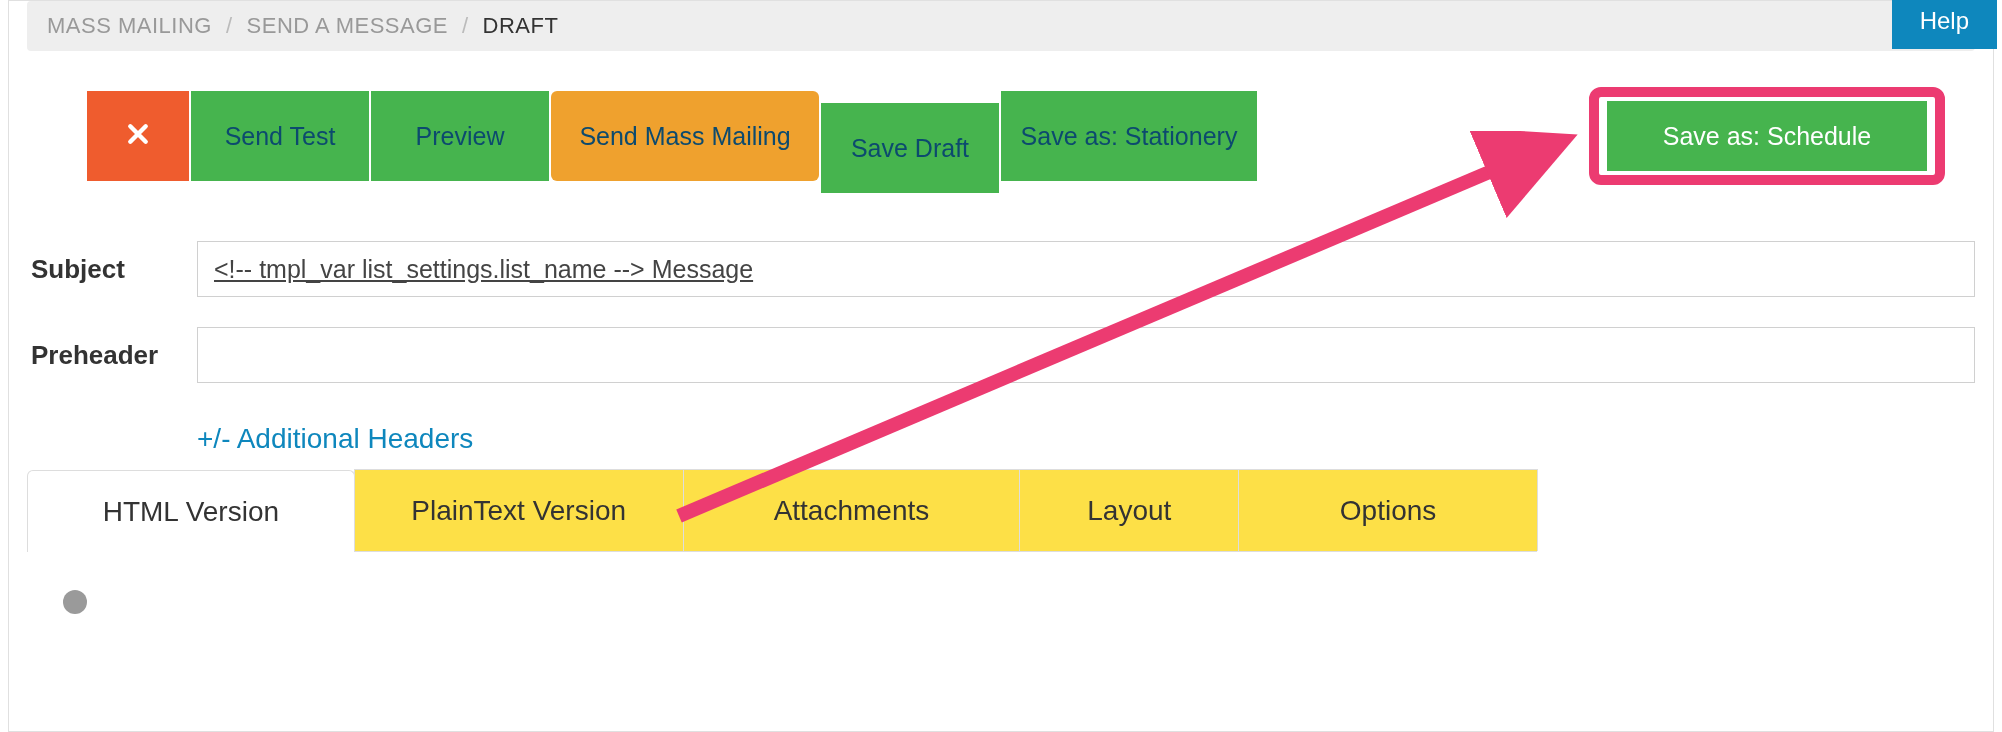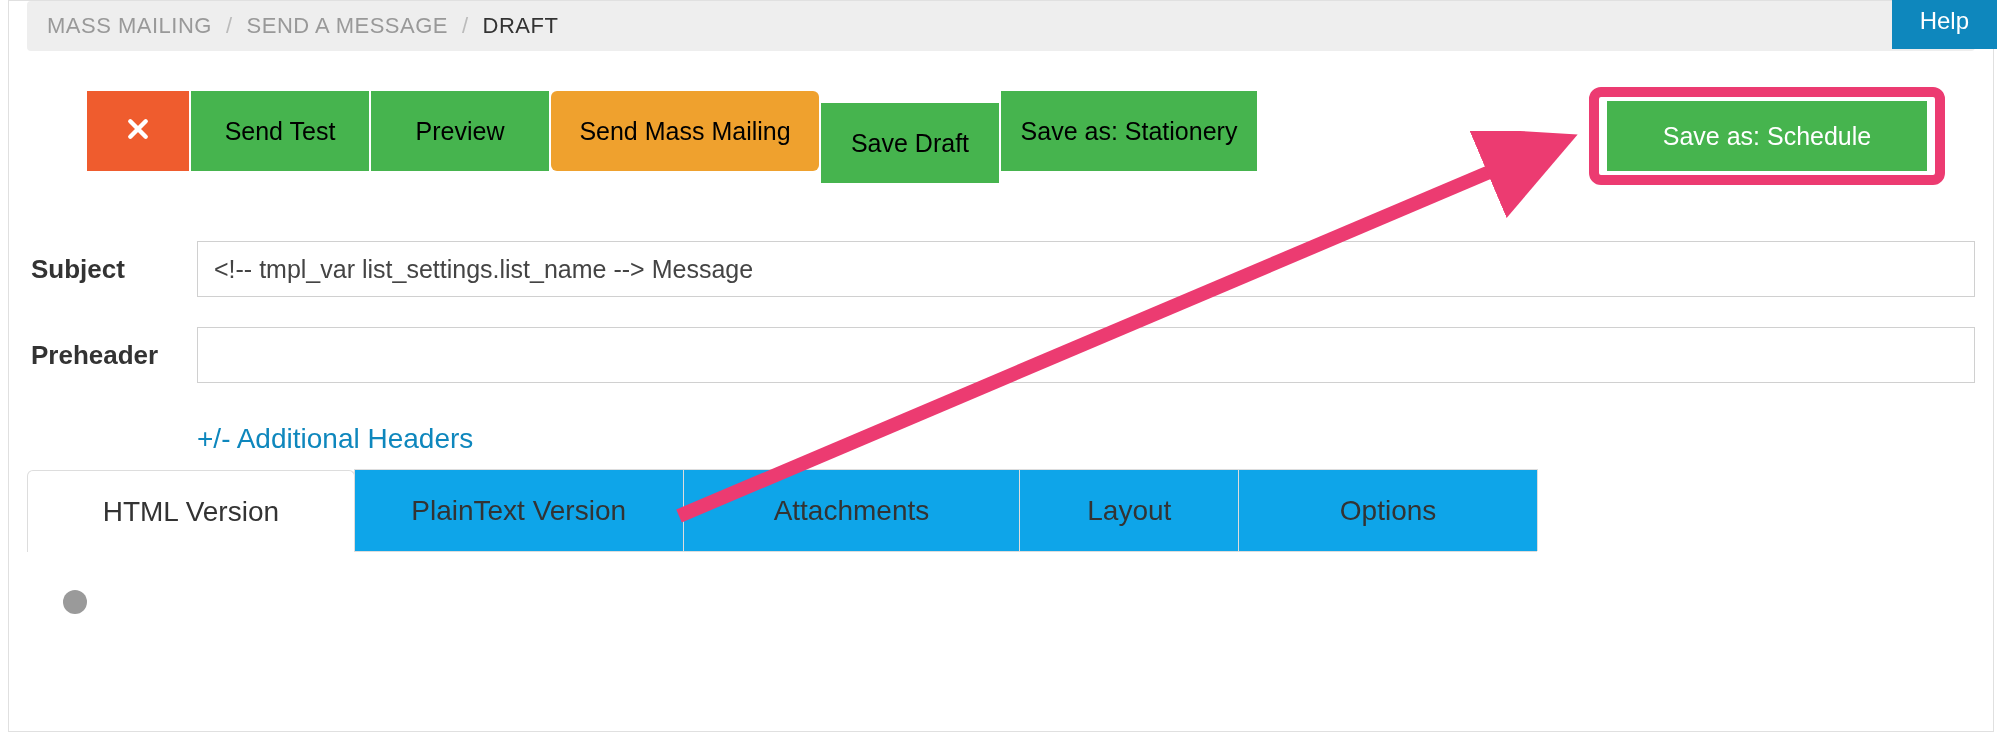--- a/index.html
+++ b/index.html
@@ -57,22 +57,22 @@
   }
 
   
   .action-row {
     display: flex;
     margin: 40px 0 0 60px;
     width: 1440px;
     height: 70px;
   }
   .action-btn {
-    height: 80px;
-    color: #000000;
+    height: 90px;
+    color: #0c4a6e;
     font-size: 25px;
     border: none;
     cursor: pointer;
     display: flex;
     align-items: center;
     justify-content: center;
     padding: 0 22px;
     white-space: nowrap;
   }
   .btn-close { background: #ef5c2e; width: 102px; }
@@ -131,20 +131,21 @@
     color: #333;
     padding-left: 4px;
   }
   .form-input {
     flex: 1;
     height: 56px;
     border: 1px solid #d0d0d0;
     font-size: 25px;
     padding: 0 16px;
     color: #444;
+    text-decoration: underline;
   }
   .form-input::placeholder { color: #555; }
 
   .addl-link {
     color: #0e87bd;
     font-size: 28px;
     margin-left: 170px;
     display: inline-block;
     margin-top: 10px;
     cursor: pointer;
@@ -158,21 +159,21 @@
     margin-left: 0;
     width: 1510px;
   }
   .tab {
     height: 82px;
     font-size: 28px;
     color: #333;
     display: flex;
     align-items: center;
     justify-content: center;
-    background: #0ea5e9;
+    background: #fde047;
     border: 1px solid #ddd;
     border-bottom: none;
     cursor: pointer;
     margin-right: -1px;
   }
   .tab.active {
     background: #fff;
     border-top-left-radius: 6px;
     border-top-right-radius: 6px;
     position: relative;

